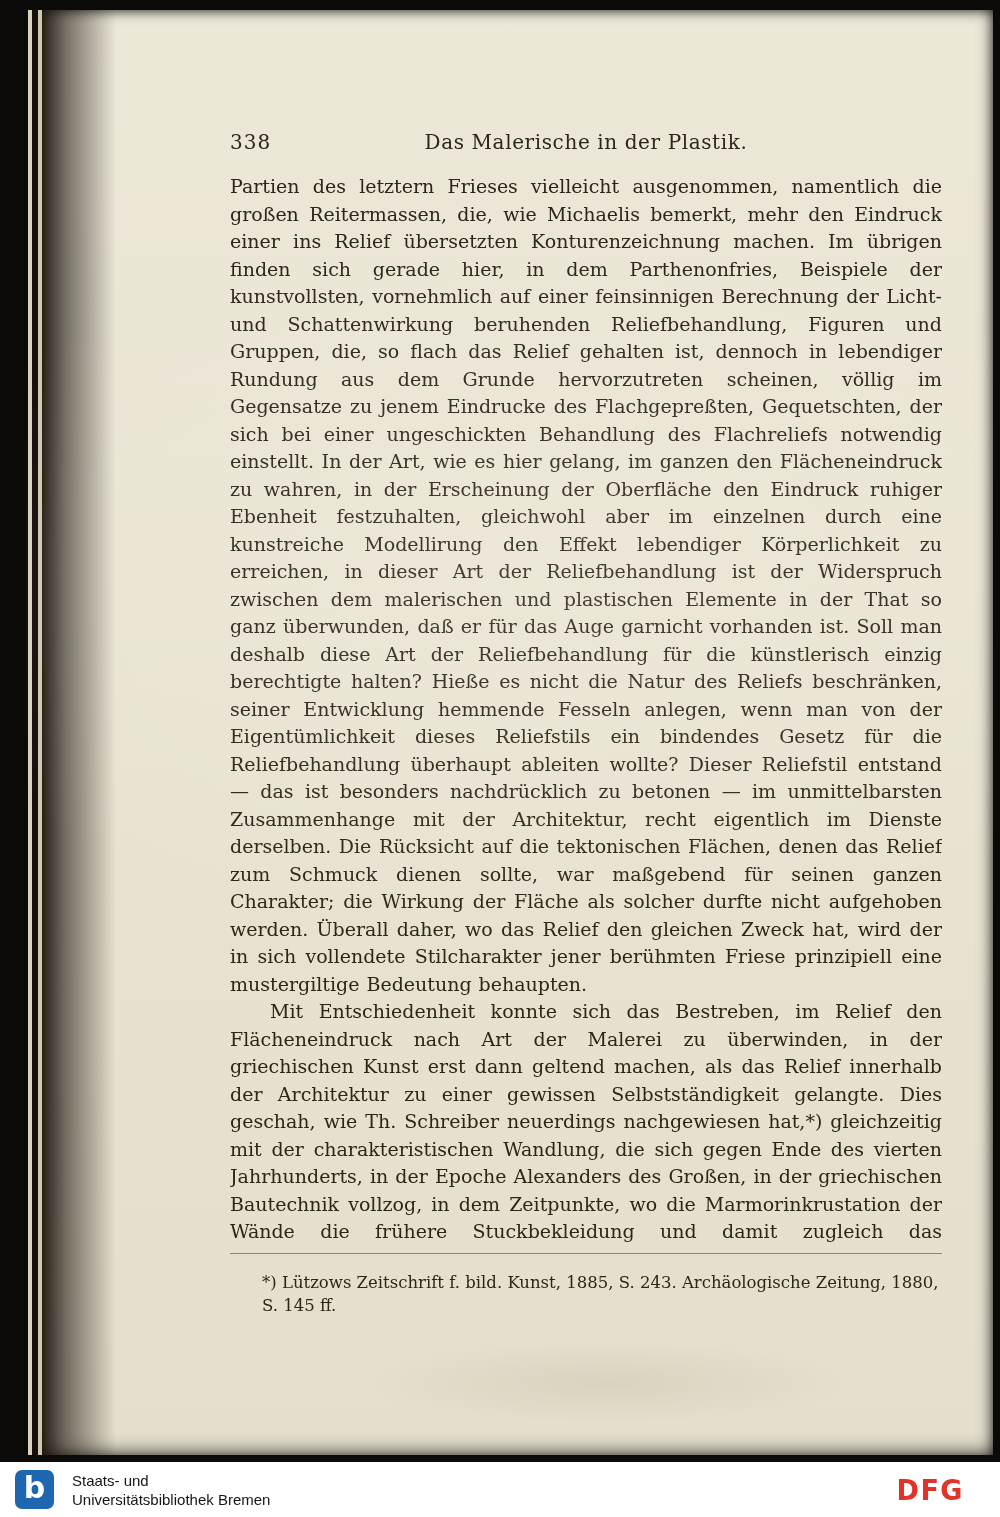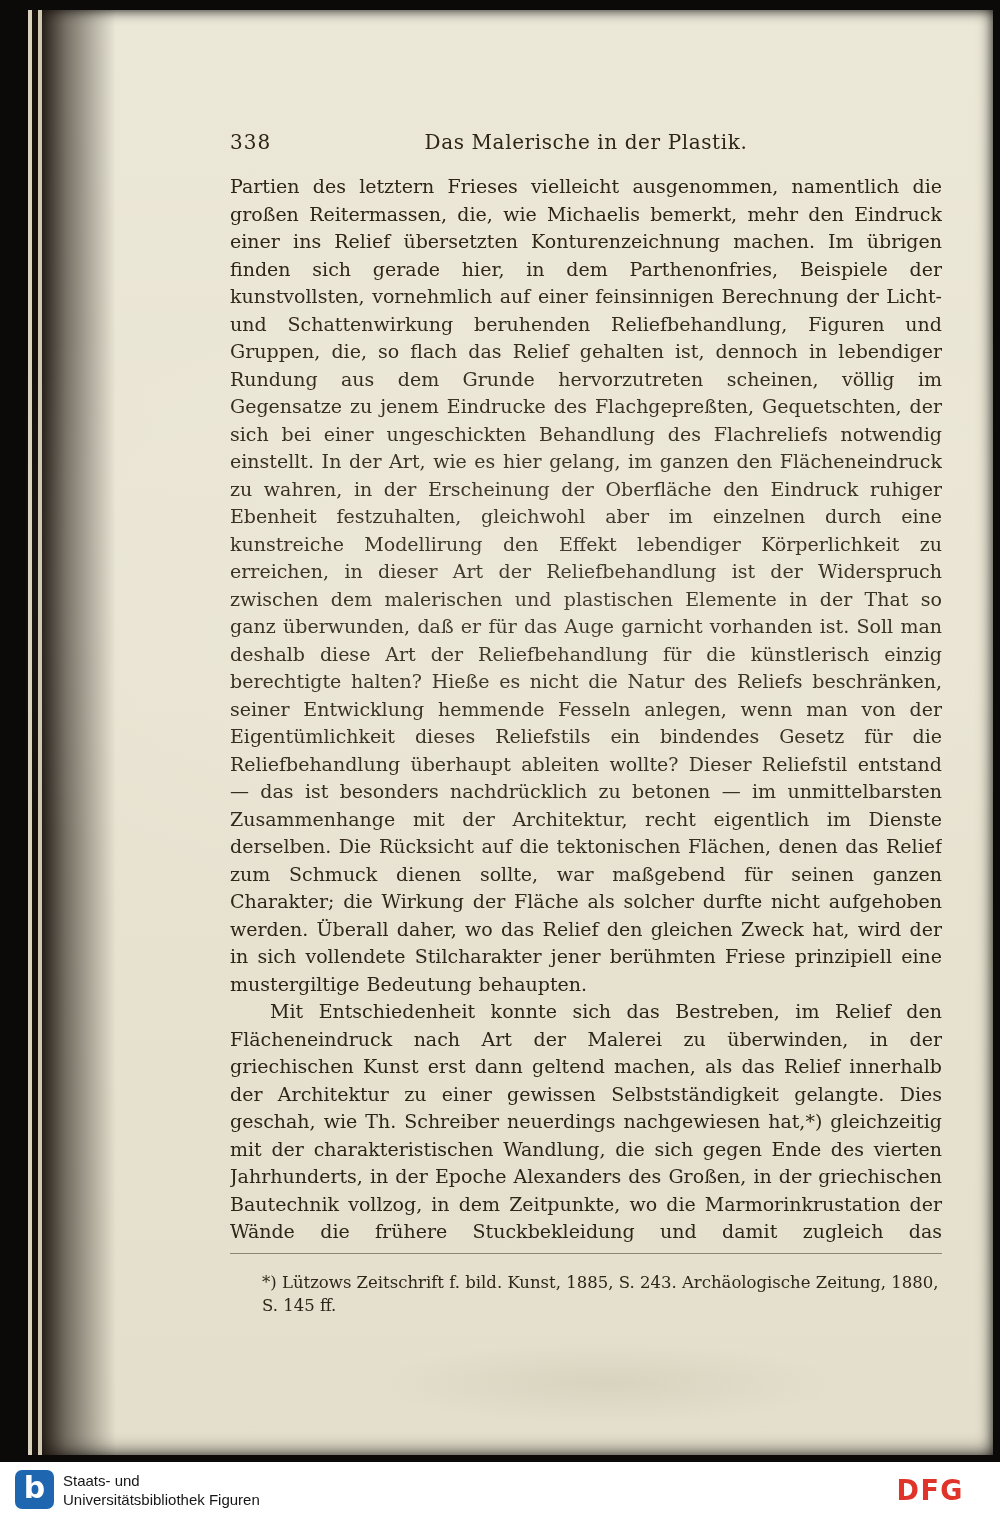--- a/index.html
+++ b/index.html
@@ -101,21 +101,21 @@
     width:39px;height:39px;margin-left:15px;
     background:var(--logoblue);
     border-radius:7px;
     display:flex;align-items:center;justify-content:center;
     color:#ffffff;
     font-family:"DejaVu Sans",sans-serif;
     font-weight:bold;font-size:30px;line-height:1;
     padding-bottom:3px;
   }
   .libname{
-    margin-left:9px;
+    margin-left:18px;
     color:#161616;
     font-size:15px;line-height:19px;
   }
   .dfg-logo{
     margin-left:auto;margin-right:36px;
     color:var(--dfgred);
     font-family:"DejaVu Sans",sans-serif;
     font-weight:bold;
     font-size:27px;
     letter-spacing:1.5px;
@@ -145,18 +145,18 @@
     </div>
 
   </div>
 
   <div class="footer">
     <div class="suub-logo">
       <span>b</span>
     </div>
     <div class="libname">
       <div>Staats- und</div>
-      <div>Universitätsbibliothek Figuren</div>
+      <div>Universitätsbibliothek Bremen</div>
     </div>
     <div class="dfg-logo">DFG</div>
   </div>
 
 </div>
 
 </body></html>

